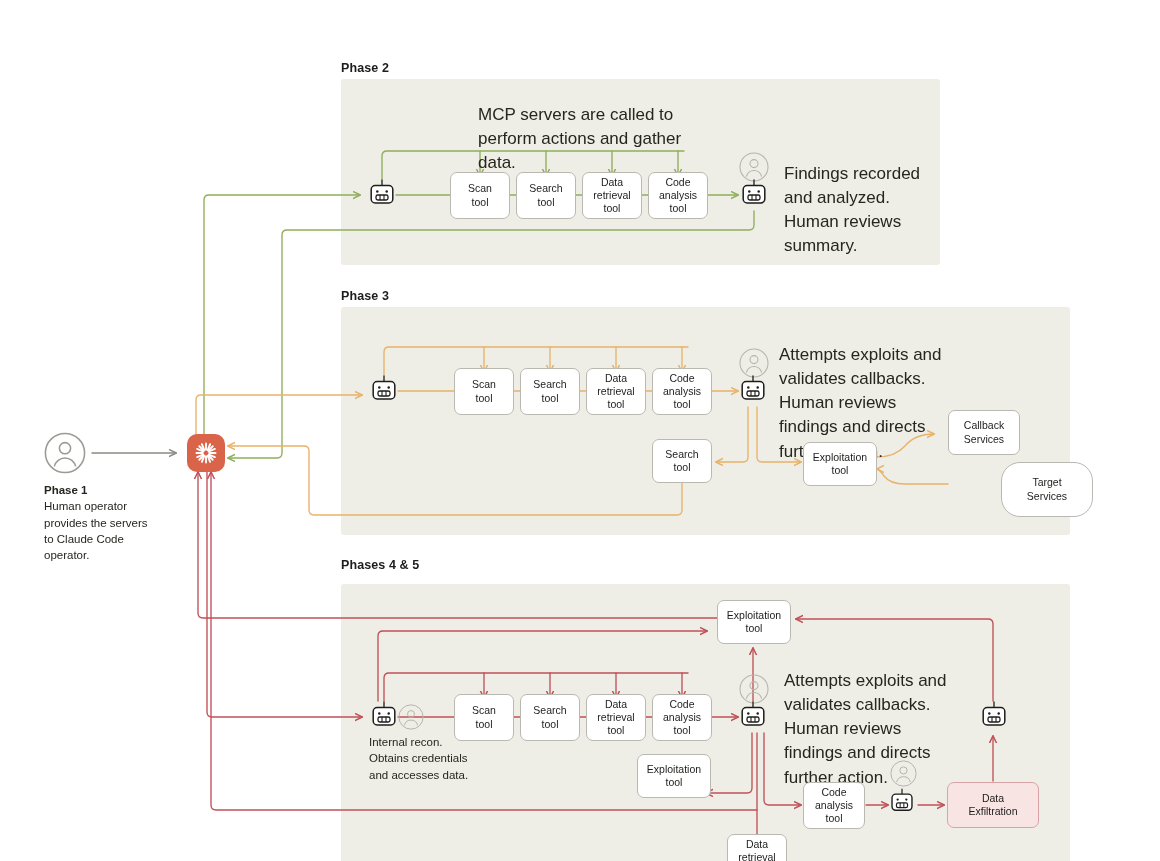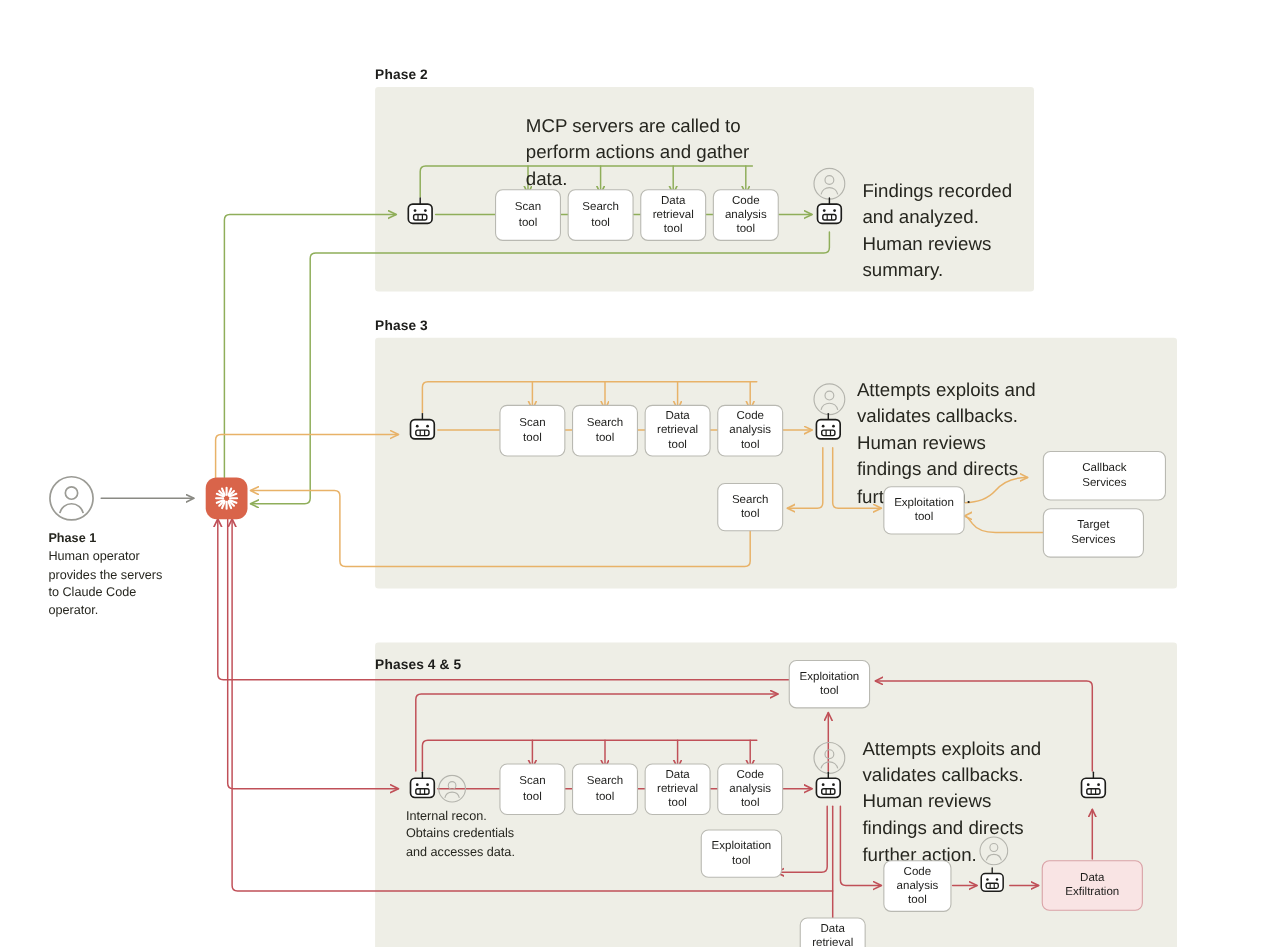--- a/index.html
+++ b/index.html
@@ -53,21 +53,21 @@
 <body>
 
 <div id="root">
 
   <div class="panel" style="left:341px;top:31px;width:599px;height:186px;"></div>
   <div class="panel" style="left:341px;top:259px;width:729px;height:228px;"></div>
   <div class="panel" style="left:341px;top:536px;width:729px;height:325px;"></div>
 
   <div class="phase-label" style="left:341px;top:13px;">Phase 2</div>
   <div class="phase-label" style="left:341px;top:241px;">Phase 3</div>
-  <div class="phase-label" style="left:341px;top:549px;">Phases 4 &amp; 5</div>
+  <div class="phase-label" style="left:341px;top:510px;">Phases 4 &amp; 5</div>
 
   <svg id="wires" viewBox="0 0 1160 861">
     <defs>
       <marker id="agr" markerWidth="7" markerHeight="7" refX="5.2" refY="3" orient="auto">
           <path d="M0,0.4 L5.4,3 L0,5.6" fill="none" stroke="#8fae5a" stroke-width="1.1" stroke-linecap="round" stroke-linejoin="round"></path>
         </marker>
       <marker id="aor" markerWidth="7" markerHeight="7" refX="5.2" refY="3" orient="auto">
           <path d="M0,0.4 L5.4,3 L0,5.6" fill="none" stroke="#e8b268" stroke-width="1.1" stroke-linecap="round" stroke-linejoin="round"></path>
         </marker>
       <marker id="ard" markerWidth="7" markerHeight="7" refX="5.2" refY="3" orient="auto">
@@ -301,25 +301,25 @@
   <div class="note" style="left:779px;top:295px;width:168px;">Attempts exploits and validates callbacks. Human reviews findings and directs further action.</div>
 
   <div class="tool" style="left:652px;top:391px;width:60px;height:44px;">
     <span><span>Search</span><br>
           <span>tool</span></span>
   </div>
   <div class="tool" style="left:803px;top:394px;width:74px;height:44px;">
     <span><span>Exploitation</span><br>
           <span>tool</span></span>
   </div>
-  <div class="tool" style="left:948px;top:362px;width:112px;height:45px;justify-content:center;">
+  <div class="tool" style="left:948px;top:362px;width:72px;height:45px;justify-content:center;">
     <span><span>Callback</span><br>
           <span>Services</span></span>
   </div>
-  <div class="tool" style="left:948px;top:414px;width:92px;height:45px;">
+  <div class="tool" style="left:1001px;top:414px;width:92px;height:55px;border-radius:19px;">
     <span><span>Target</span><br>
           <span>Services</span></span>
   </div>
 
   <svg class="robot" style="left:371px;top:653px;" viewBox="0 0 26 30">
     <line x1="13" y1="1" x2="13" y2="6.5" stroke="#1d1d1b" stroke-width="1.3" stroke-linecap="round"></line>
     <rect x="2.2" y="6.5" width="21.6" height="17.5" rx="4" fill="#fff" stroke="#1d1d1b" stroke-width="1.5"></rect>
     <circle cx="8.3" cy="12.4" r="1.25" fill="#1d1d1b"></circle>
     <circle cx="17.7" cy="12.4" r="1.25" fill="#1d1d1b"></circle>
     <rect x="7" y="16" width="12" height="5" rx="1.8" fill="#fff" stroke="#1d1d1b" stroke-width="1.3"></rect>

